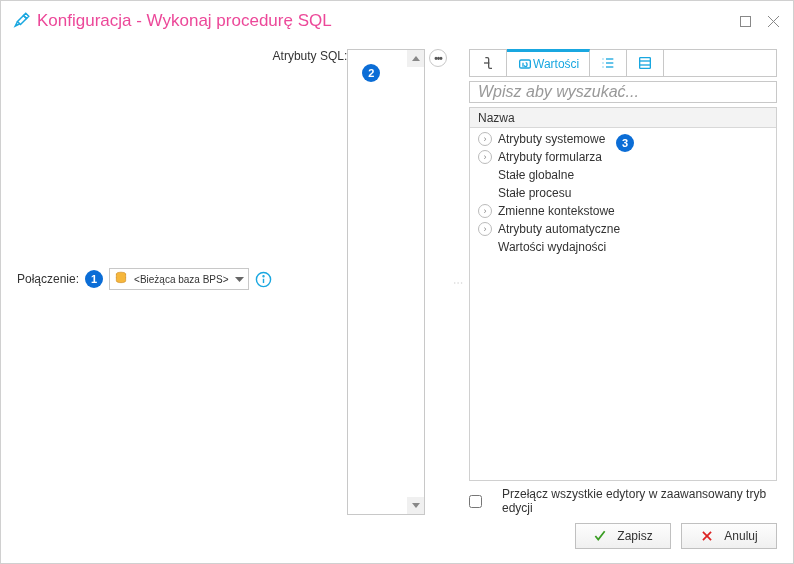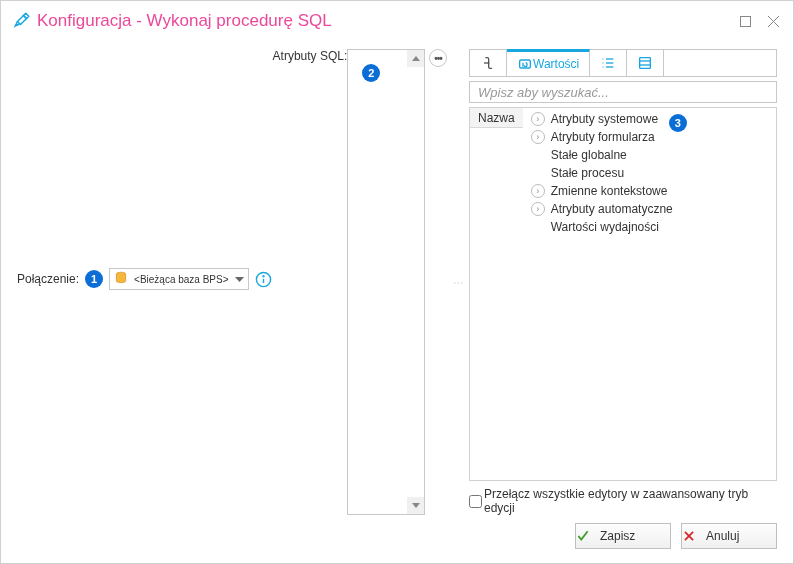--- a/index.html
+++ b/index.html
@@ -31,36 +31,36 @@
   .sql-editor .scroll-down { bottom: 0; }
   .sql-editor .badge-in { position: absolute; top: 14px; left: 14px; }
   .more-btn { width: 18px; height: 18px; border: 1px solid #c8c8c8; border-radius: 50%; display: flex; align-items: center; justify-content: center; color: #555; font-weight: bold; align-self: flex-start; margin-top: 0; cursor: pointer; font-size: 10px; letter-spacing: -1px; }
 
   .tab-strip { height: 28px; border: 1px solid #c8c8c8; display: flex; align-items: stretch; margin-bottom: 4px; }
   .tab { border-right: 1px solid #c8c8c8; display: flex; align-items: center; justify-content: center; padding: 0 10px; cursor: pointer; color: #555; }
   .tab.active { border-top: 3px solid #19a7e0; color: #19a7e0; background: #fff; margin-top: -1px; }
   .tab svg { display: block; }
 
   .search-input { height: 22px; border: 1px solid #c8c8c8; padding: 0 6px; color: #999; font-style: italic; display: flex; align-items: center; margin-bottom: 4px; }
-  .search-input input { border: none; outline: none; width: 100%; font-style: italic; font-size: 13px; color: #333; }
+  .search-input input { border: none; outline: none; width: 100%; font-style: italic; font-size: 16px; color: #333; }
   .search-input input::placeholder { color: #999; }
 
-  .tree-panel { flex: 1; border: 1px solid #d0d0d0; display: flex; flex-direction: row; overflow: hidden; }
+  .tree-panel { flex: 1; border: 1px solid #d0d0d0; display: flex; flex-direction: column; overflow: hidden; }
   .tree-header { background: #f3f3f3; border-bottom: 1px solid #d8d8d8; height: 20px; display: flex; align-items: center; padding: 0 8px; color: #333; }
   .tree-body { flex: 1; overflow: auto; background: #fff; padding: 2px 0; position: relative; }
   .tree-item { height: 18px; display: flex; align-items: center; padding-left: 8px; gap: 6px; color: #333; font-size: 12px; cursor: pointer; }
   .tree-item .expand-icon { width: 14px; height: 14px; border: 1px solid #bbb; border-radius: 50%; display: flex; align-items: center; justify-content: center; color: #888; font-size: 9px; line-height: 1; }
   .tree-item .expand-spacer { width: 14px; height: 14px; }
   .badge-3 { position: absolute; top: 6px; left: 146px; }
 
-  .check-row { display: flex; align-items: center; gap: 2px; margin-top: 6px; }
+  .check-row { display: flex; align-items: center; gap: 20px; margin-top: 6px; }
   .check-row input { margin: 0; }
 
   .footer { height: 44px; border-top: 0; display: flex; align-items: center; justify-content: flex-end; padding: 0 16px 10px 16px; gap: 10px; }
-  .btn { width: 96px; height: 26px; border: 1px solid #c0c0c0; background: linear-gradient(#fdfdfd, #f0f0f0); display: flex; align-items: center; gap: 10px; cursor: pointer; font-size: 12px; color: #333; }
+  .btn { width: 96px; height: 26px; border: 1px solid #c0c0c0; background: linear-gradient(#fdfdfd, #f0f0f0); display: flex; align-items: center; justify-content: center; gap: 10px; cursor: pointer; font-size: 12px; color: #333; }
   .btn .ic { width: 14px; height: 14px; display: flex; align-items: center; justify-content: center; }
 
   .divider-grip { width: 6px; display: flex; align-items: center; justify-content: center; cursor: col-resize; color: #ccc; font-size: 10px; letter-spacing: -1px; writing-mode: vertical-rl; }
 </style>
 </head>
 <body>
 
 <div class="window">
 
   <div class="titlebar">

